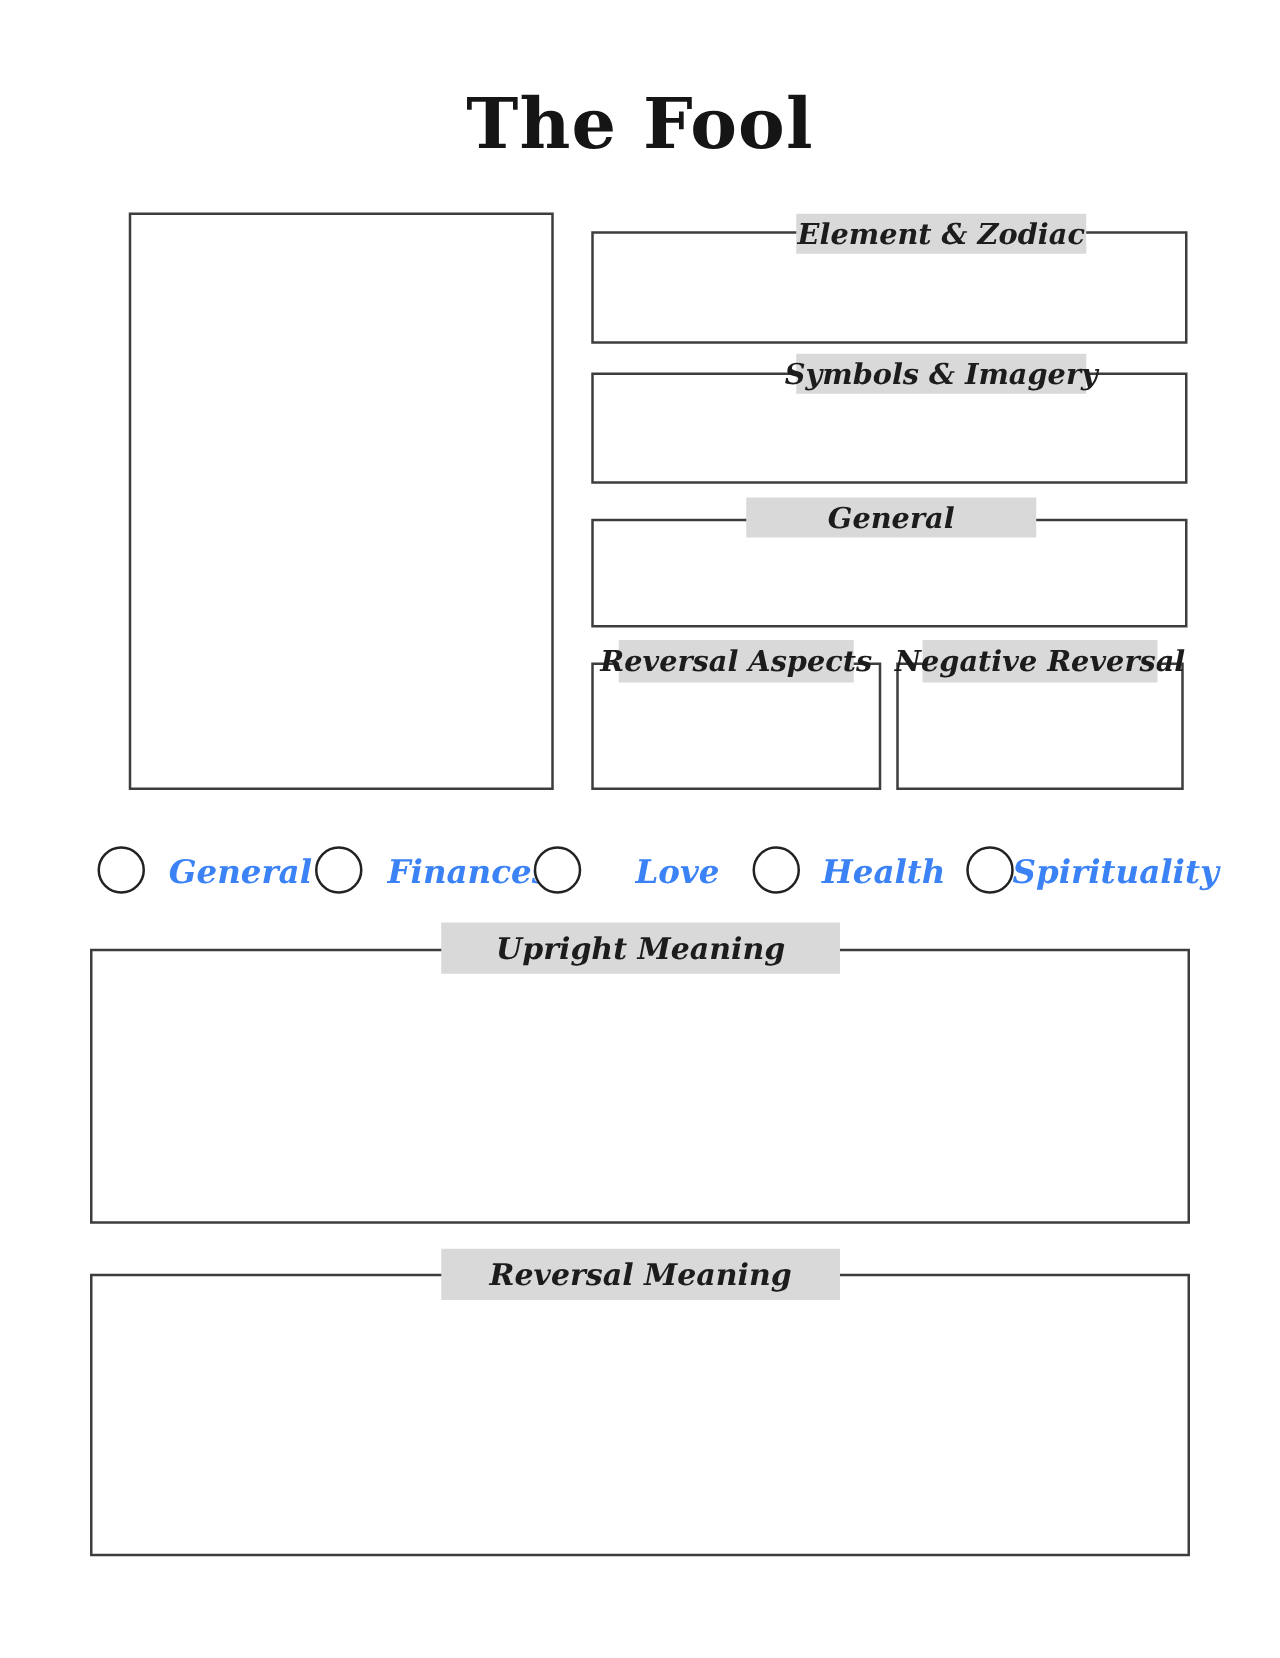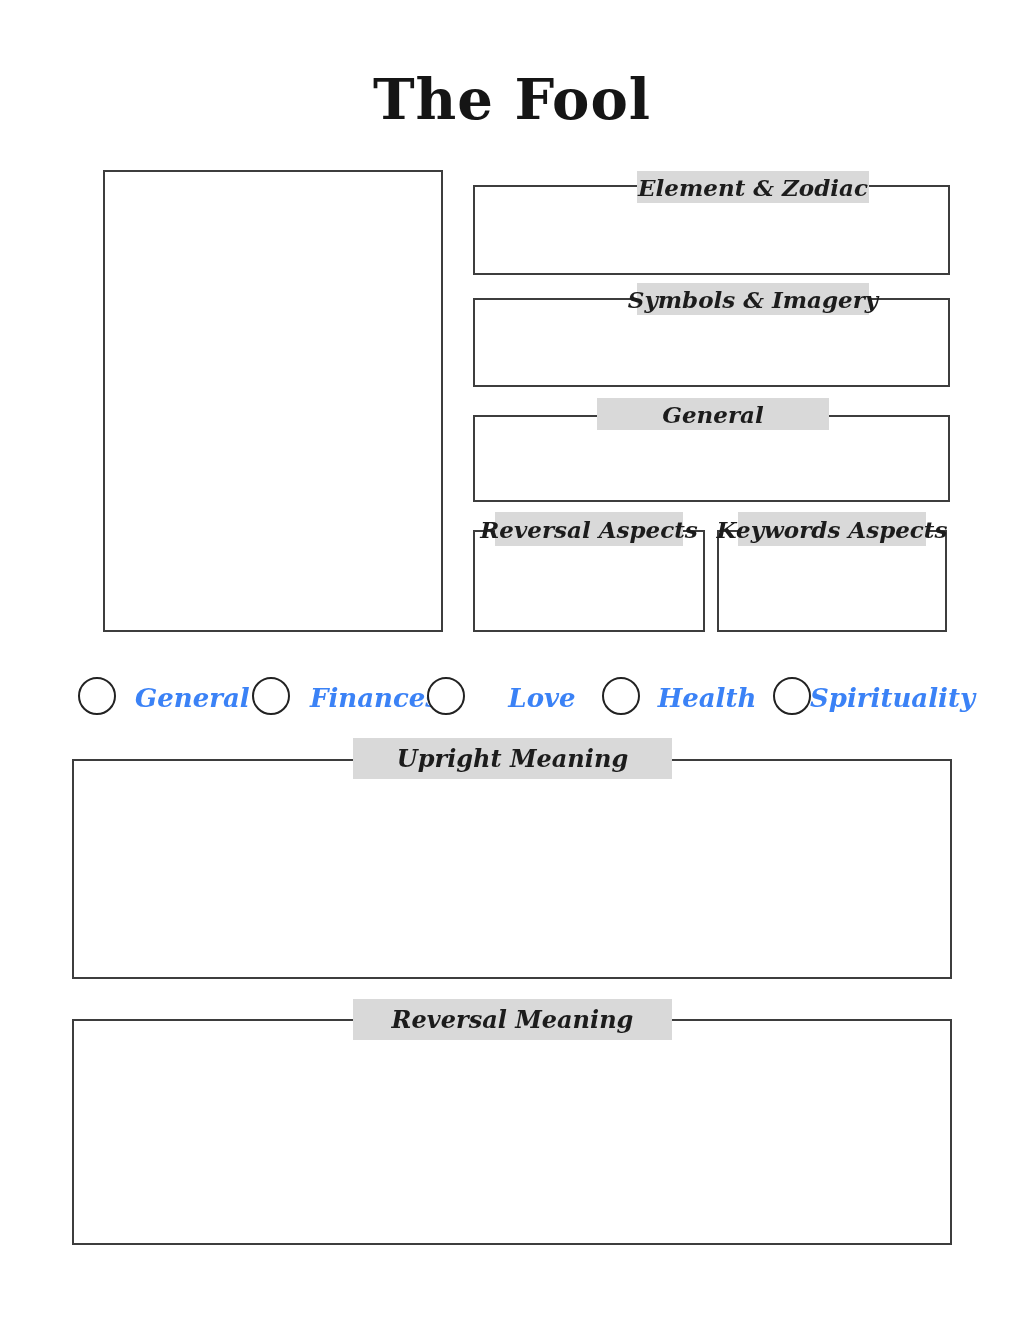--- a/index.html
+++ b/index.html
@@ -126,21 +126,21 @@
   <div class="frame-box" id="box-symbols"></div>
   <div class="sec-label" id="label-symbols">Symbols &amp; Imagery</div>
 
   <div class="frame-box" id="box-keywords"></div>
   <div class="sec-label" id="label-keywords">General</div>
 
   <div class="frame-box" id="box-positive"></div>
   <div class="sec-label" id="label-positive">Reversal Aspects</div>
 
   <div class="frame-box" id="box-negative"></div>
-  <div class="sec-label" id="label-negative">Keywords Aspects</div>
+  <div class="sec-label" id="label-negative">Negative Reversal</div>
 
   <div class="cat-circle" id="circle-general"></div>
   <div class="cat-label" id="catlabel-general">General</div>
 
   <div class="cat-circle" id="circle-finances"></div>
   <div class="cat-label" id="catlabel-finances">Finances</div>
 
   <div class="cat-circle" id="circle-love"></div>
   <div class="cat-label" id="catlabel-love">Love</div>
 

